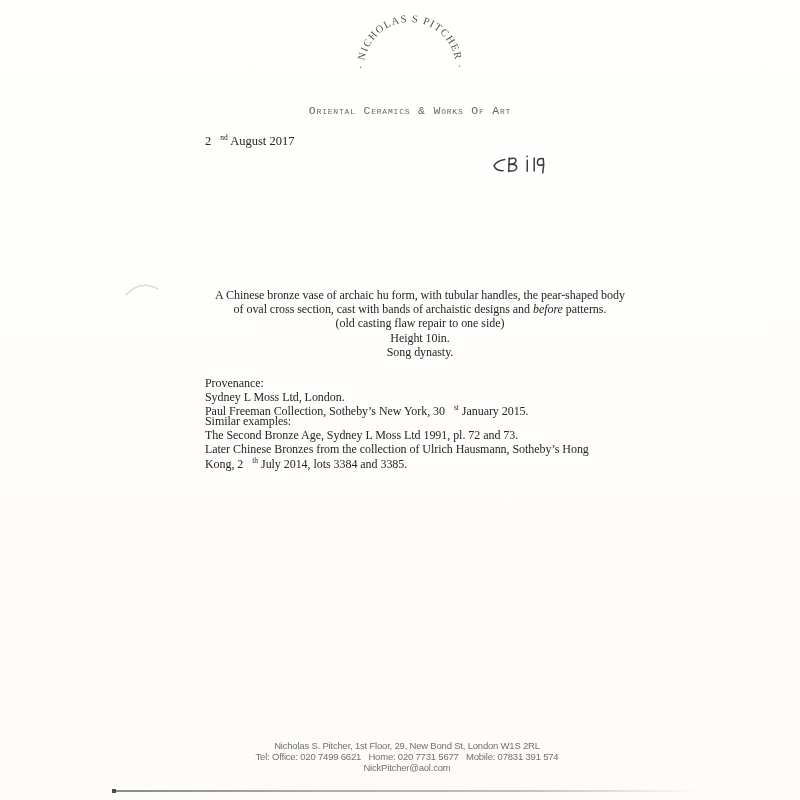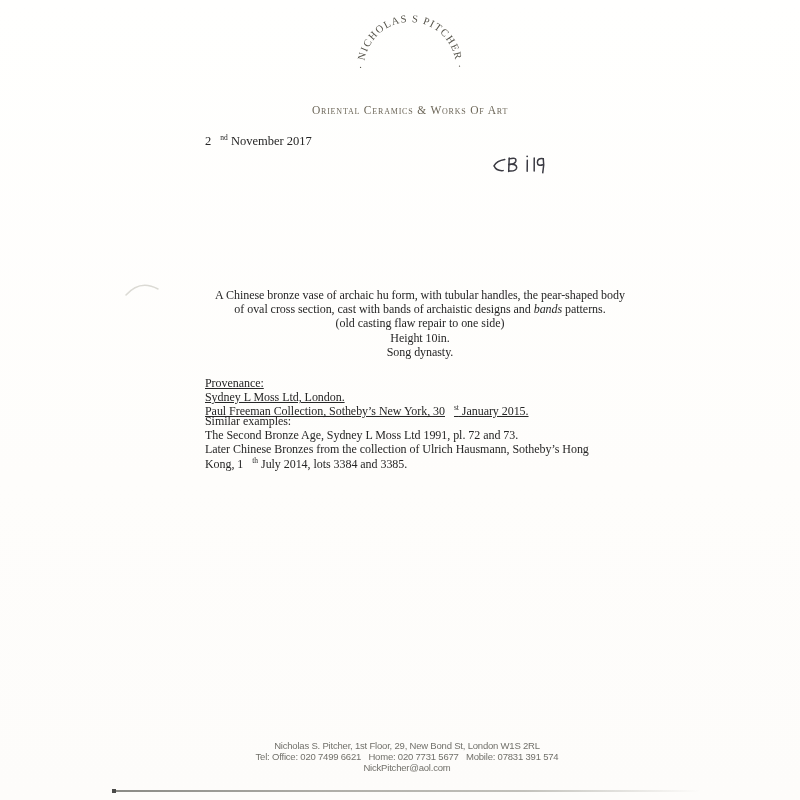--- a/index.html
+++ b/index.html
@@ -29,21 +29,21 @@
     font-size: 10.5px;
     letter-spacing: 1.2px;
     fill: #56544b;
   }
   .subtitle {
     position: absolute;
     left: 205px;
     top: 104px;
     width: 410px;
     text-align: center;
-    font-family: Liberation Serif, serif;
+    font-family: Liberation Mono, monospace;
     font-variant: small-caps;
     font-size: 11.5px;
     letter-spacing: 0.8px;
     color: #6d6759;
   }
 
   
   .date {
     position: absolute;
     left: 205px;
@@ -61,21 +61,21 @@
     position: absolute;
     left: 205px;
     width: 430px;
     font-size: 12px;
     line-height: 14.2px;
     color: #262626;
     letter-spacing: -0.05px;
   }
   .block .line { white-space: nowrap; }
   .description { top: 288px; text-align: center; }
-  .provenance  { top: 376px; text-decoration: underline; }
+  .provenance  { top: 376px; }
   .similar     { top: 414px; }
   .quote       { top: 502px; }
   em { font-style: italic; }
 
   
   .annotation {
     position: absolute;
     left: 489px;
     top: 150px;
     width: 64px;
@@ -154,53 +154,53 @@
     <defs>
       <path id="arcPath" d="M 18 62 A 46 46 0 0 1 110 62" fill="none"></path>
     </defs>
     <text>
       <textPath href="#arcPath" startOffset="50%" text-anchor="middle">· NICHOLAS S PITCHER ·</textPath>
     </text>
   </svg>
 
   <div class="subtitle">Oriental Ceramics &amp; Works Of Art</div>
 
-  <div class="date"><span>2</span><sup>nd</sup><span> November 2017</span></div>
+  <div class="date"><span>2</span><sup>nd</sup><span> August 2017</span></div>
 
   <svg class="annotation" viewBox="0 0 64 32" aria-hidden="true">
     <path d="M 16 9 Q 8 10 5 15 Q 7.5 20.5 14 20"></path>
     <path d="M 20.5 7.5 Q 20 14 19.5 21"></path>
     <path d="M 20.5 8.5 Q 28 6.5 27 11 Q 26 14 20 14"></path>
     <path d="M 20 14 Q 28.5 13.5 27.5 18 Q 26.5 21.5 19.5 20.5"></path>
     <circle cx="38.5" cy="6.5" r="0.9"></circle>
     <path d="M 38.5 10.5 L 38 21.5"></path>
     <path d="M 45.5 8.5 L 45 21.5"></path>
     <path d="M 54.5 9.5 Q 48.5 8.5 48.5 13 Q 48.5 17 54 15.5"></path>
     <path d="M 54.5 9.5 Q 55.5 16 53.5 23.5"></path>
   </svg>
 
   <div class="block description">
     <div class="line">A Chinese bronze vase of archaic hu form, with tubular handles, the pear-shaped body</div>
-    <div class="line"><span>of oval cross section, cast with bands of archaistic designs and </span><em>bands</em><span> patterns.</span></div>
+    <div class="line"><span>of oval cross section, cast with bands of archaistic designs and </span><em>before</em><span> patterns.</span></div>
     <div class="line">(old casting flaw repair to one side)</div>
     <div class="line">Height 10in.</div>
     <div class="line">Song dynasty.</div>
   </div>
 
   <div class="block provenance">
     <div class="line">Provenance:</div>
     <div class="line">Sydney L Moss Ltd, London.</div>
     <div class="line"><span>Paul Freeman Collection, Sotheby’s New York, 30</span><sup>st</sup><span> January 2015.</span></div>
   </div>
 
   <div class="block similar">
     <div class="line">Similar examples:</div>
     <div class="line">The Second Bronze Age, Sydney L Moss Ltd 1991, pl. 72 and 73.</div>
     <div class="line">Later Chinese Bronzes from the collection of Ulrich Hausmann, Sotheby’s Hong</div>
-    <div class="line"><span>Kong, 1</span><sup>th</sup><span> July 2014, lots 3384 and 3385.</span></div>
+    <div class="line"><span>Kong, 2</span><sup>th</sup><span> July 2014, lots 3384 and 3385.</span></div>
   </div>
 
   <div class="block quote">
   </div>
 
   <div class="footer">
     <div class="line">Nicholas S. Pitcher, 1st Floor, 29, New Bond St, London W1S 2RL</div>
     <div class="line">Tel: Office: 020 7499 6621   Home: 020 7731 5677   Mobile: 07831 391 574</div>
     <div class="line">NickPitcher@aol.com</div>
   </div>

